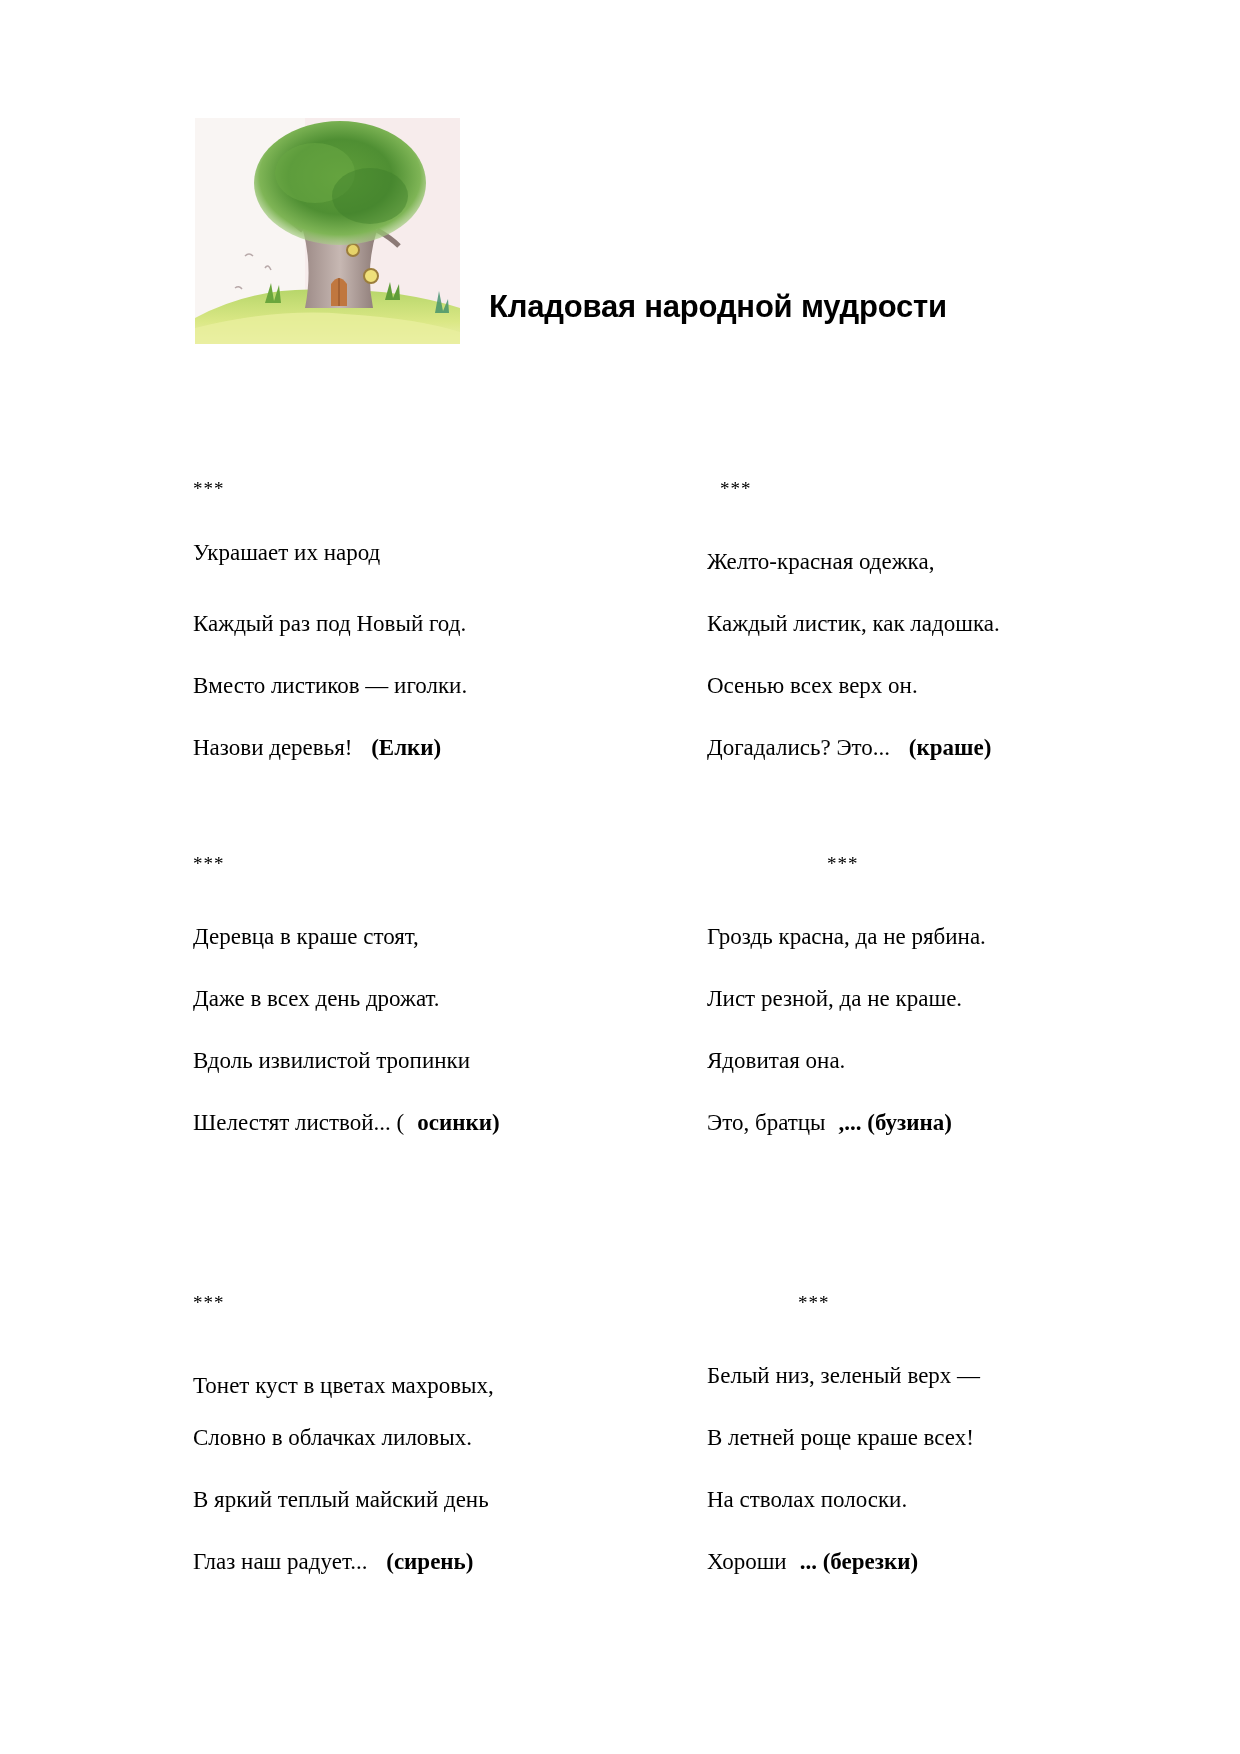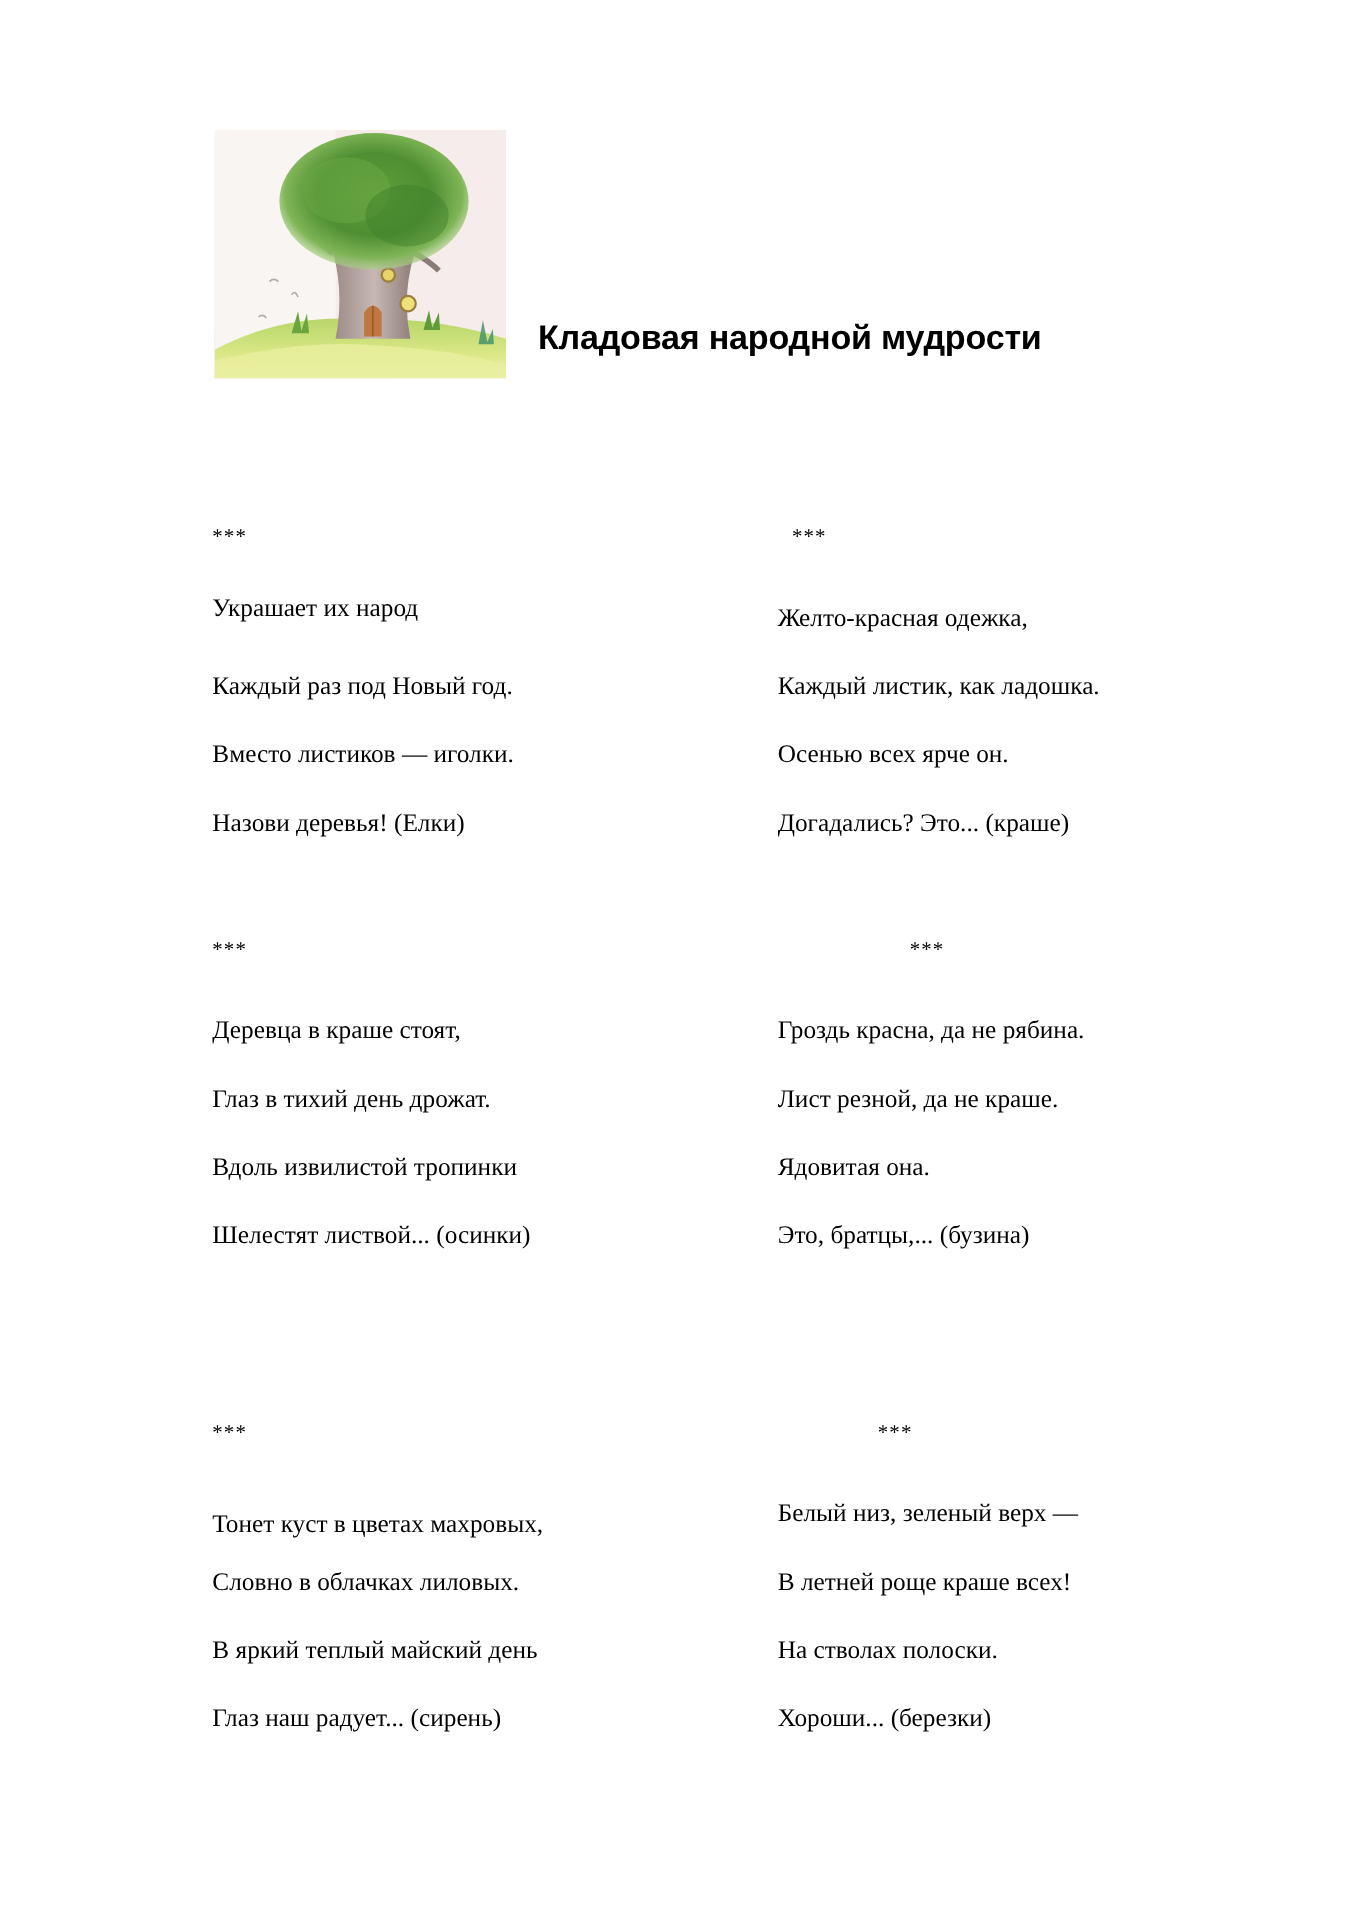--- a/index.html
+++ b/index.html
@@ -56,21 +56,21 @@
       top: 0;
       font-size: 19px;
       line-height: 22px;
       letter-spacing: 1px;
     }
     .riddle .line {
       position: absolute;
       left: 0;
       line-height: 28px;
     }
-    .riddle .answer { font-weight: normal; }
+    .riddle .answer { font-weight: bold; margin-left: 13px; }
 
     .col-left { left: 193px; }
     .col-right { left: 707px; }
   </style>
 </head>
 <body>
 
 <div class="page">
 
   <div class="illustration">
@@ -130,28 +130,28 @@
     <div class="line" style="top:61px;text-align:center;"><span>Украшает их народ</span></div>
     <div class="line" style="top:132px;"><span>Каждый раз под Новый год.</span></div>
     <div class="line" style="top:194px;"><span>Вместо листиков — иголки.</span></div>
     <div class="line" style="top:256px;"><span>Назови деревья! </span><span class="answer">(Елки)</span></div>
   </div>
 
   <div class="riddle col-right" style="top:478px;">
     <span class="stars" style="left:13px;">***</span>
     <div class="line" style="top:70px;"><span>Желто-красная одежка,</span></div>
     <div class="line" style="top:132px;"><span>Каждый листик, как ладошка.</span></div>
-    <div class="line" style="top:194px;"><span>Осенью всех ярче он.</span></div>
+    <div class="line" style="top:194px;"><span>Осенью всех верх он.</span></div>
     <div class="line" style="top:256px;"><span>Догадались? Это... </span><span class="answer">(краше)</span></div>
   </div>
 
   <div class="riddle col-left" style="top:853px;">
     <span class="stars" style="left:0;">***</span>
     <div class="line" style="top:70px;"><span>Деревца в краше стоят,</span></div>
-    <div class="line" style="top:132px;"><span>Глаз в тихий день дрожат.</span></div>
+    <div class="line" style="top:132px;"><span>Даже в всех день дрожат.</span></div>
     <div class="line" style="top:194px;"><span>Вдоль извилистой тропинки</span></div>
     <div class="line" style="top:256px;"><span>Шелестят листвой... (</span><span class="answer">осинки)</span></div>
   </div>
 
   <div class="riddle col-right" style="top:853px;">
     <span class="stars" style="left:120px;">***</span>
     <div class="line" style="top:70px;"><span>Гроздь красна, да не рябина.</span></div>
     <div class="line" style="top:132px;"><span>Лист резной, да не краше.</span></div>
     <div class="line" style="top:194px;"><span>Ядовитая она.</span></div>
     <div class="line" style="top:256px;"><span>Это, братцы</span><span class="answer">,... (бузина)</span></div>

